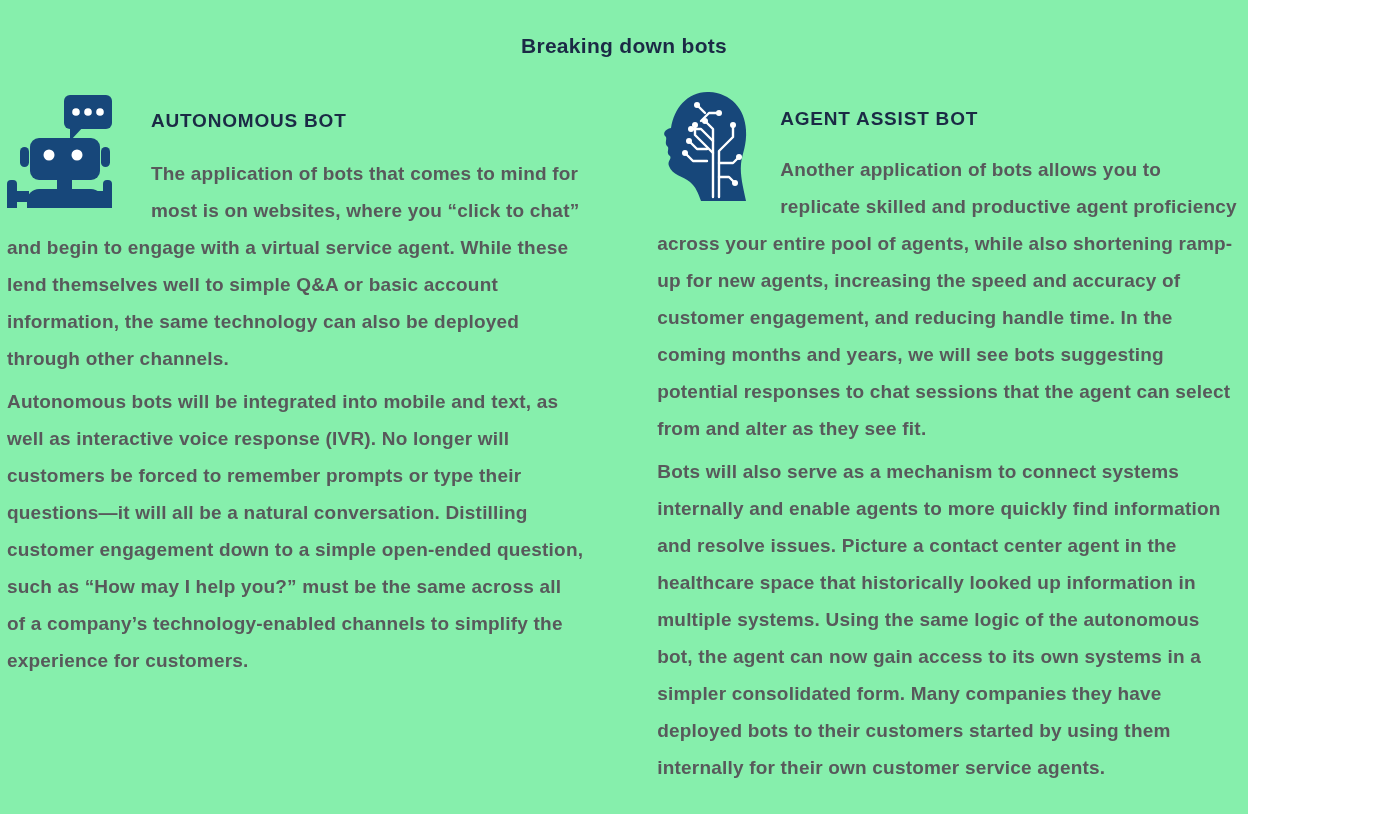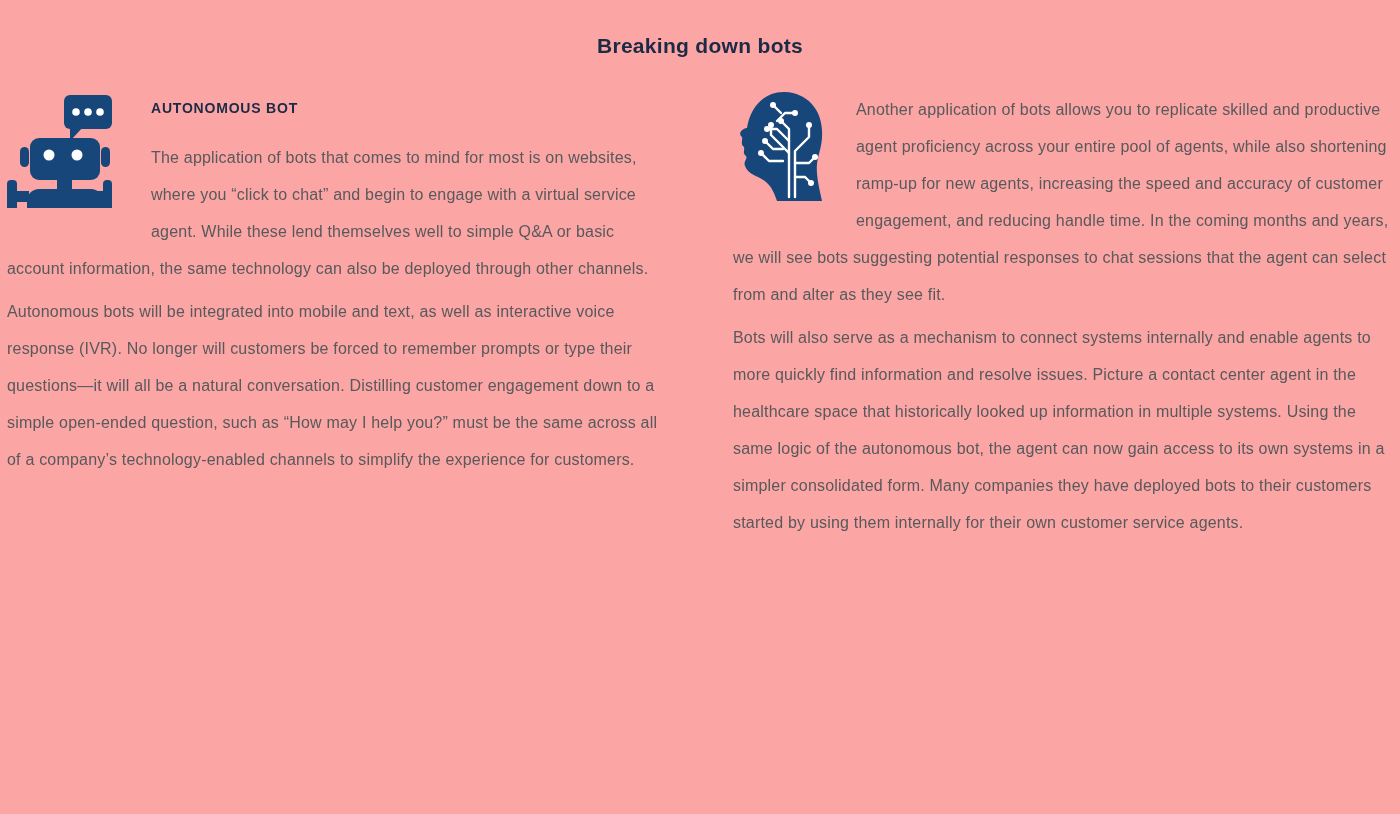--- a/index.html
+++ b/index.html
@@ -2,23 +2,23 @@
 <html><head>
 <meta charset="utf-8">
 <style>
   * { margin: 0; padding: 0; box-sizing: border-box; }
   html, body {
     background: #ffffff;
     font-family: "Liberation Sans", "DejaVu Sans", sans-serif;
   }
   .page {
     position: relative;
-    width: 1400px;
+    width: 1248px;
     height: 814px;
-    background: #fca5a5;
+    background: #86efac;
     overflow: hidden;
   }
   .page-title {
     padding-top: 34px;
     text-align: center;
     font-size: 21px;
     font-weight: 700;
     color: #1b2a45;
     letter-spacing: 0.3px;
   }
@@ -37,33 +37,35 @@
   }
   .icon-robot {
     width: 105px; height: 117px;
     margin: 0 39px 6px 0;
   }
   .icon-head {
     width: 92px; height: 110px;
     margin: 0 31px 8px 0;
   }
   .section-heading {
-    font-size: 14px;
+    font-size: 19px;
     font-weight: 700;
     color: #1b2a45;
     letter-spacing: 0.8px;
     padding-top: 9px;
     margin-bottom: 23px;
+    margin-top: 10px;
   }
   .col-right .section-heading { padding-top: 7px; margin-bottom: 21px; }
   .section-body p {
-    font-size: 16px;
+    font-size: 19px;
     line-height: 37px;
     color: #58595b;
     letter-spacing: 0.2px;
+    font-weight: bold;
   }
   .section-body p + p { margin-top: 6px; }
 </style>
 </head>
 <body>
 
 <div class="page">
 
   <h1 class="page-title">Breaking down bots</h1>
 
@@ -134,20 +136,21 @@
             <circle cx="38" cy="34" r="3"></circle>
             <circle cx="82" cy="66" r="3"></circle>
             <circle cx="78" cy="92" r="3"></circle>
             <circle cx="32" cy="50" r="3"></circle>
             <circle cx="28" cy="62" r="3"></circle>
             <circle cx="62" cy="22" r="3"></circle>
             <circle cx="40" cy="14" r="3"></circle>
           </g>
         </svg>
       </span>
+      <h2 class="section-heading">AGENT ASSIST BOT</h2>
       <div class="section-body">
         <p>Another application of bots allows you to replicate skilled and productive agent proficiency across your entire pool of agents, while also shortening ramp-up for new agents, increasing the speed and accuracy of customer engagement, and reducing handle time. In the coming months and years, we will see bots suggesting potential responses to chat sessions that the agent can select from and alter as they see fit.</p>
         <p>Bots will also serve as a mechanism to connect systems internally and enable agents to more quickly find information and resolve issues. Picture a contact center agent in the healthcare space that historically looked up information in multiple systems. Using the same logic of the autonomous bot, the agent can now gain access to its own systems in a simpler consolidated form. Many companies they have deployed bots to their customers started by using them internally for their own customer service agents.</p>
       </div>
     </section>
 
   </div>
 </div>
 
 </body></html>

